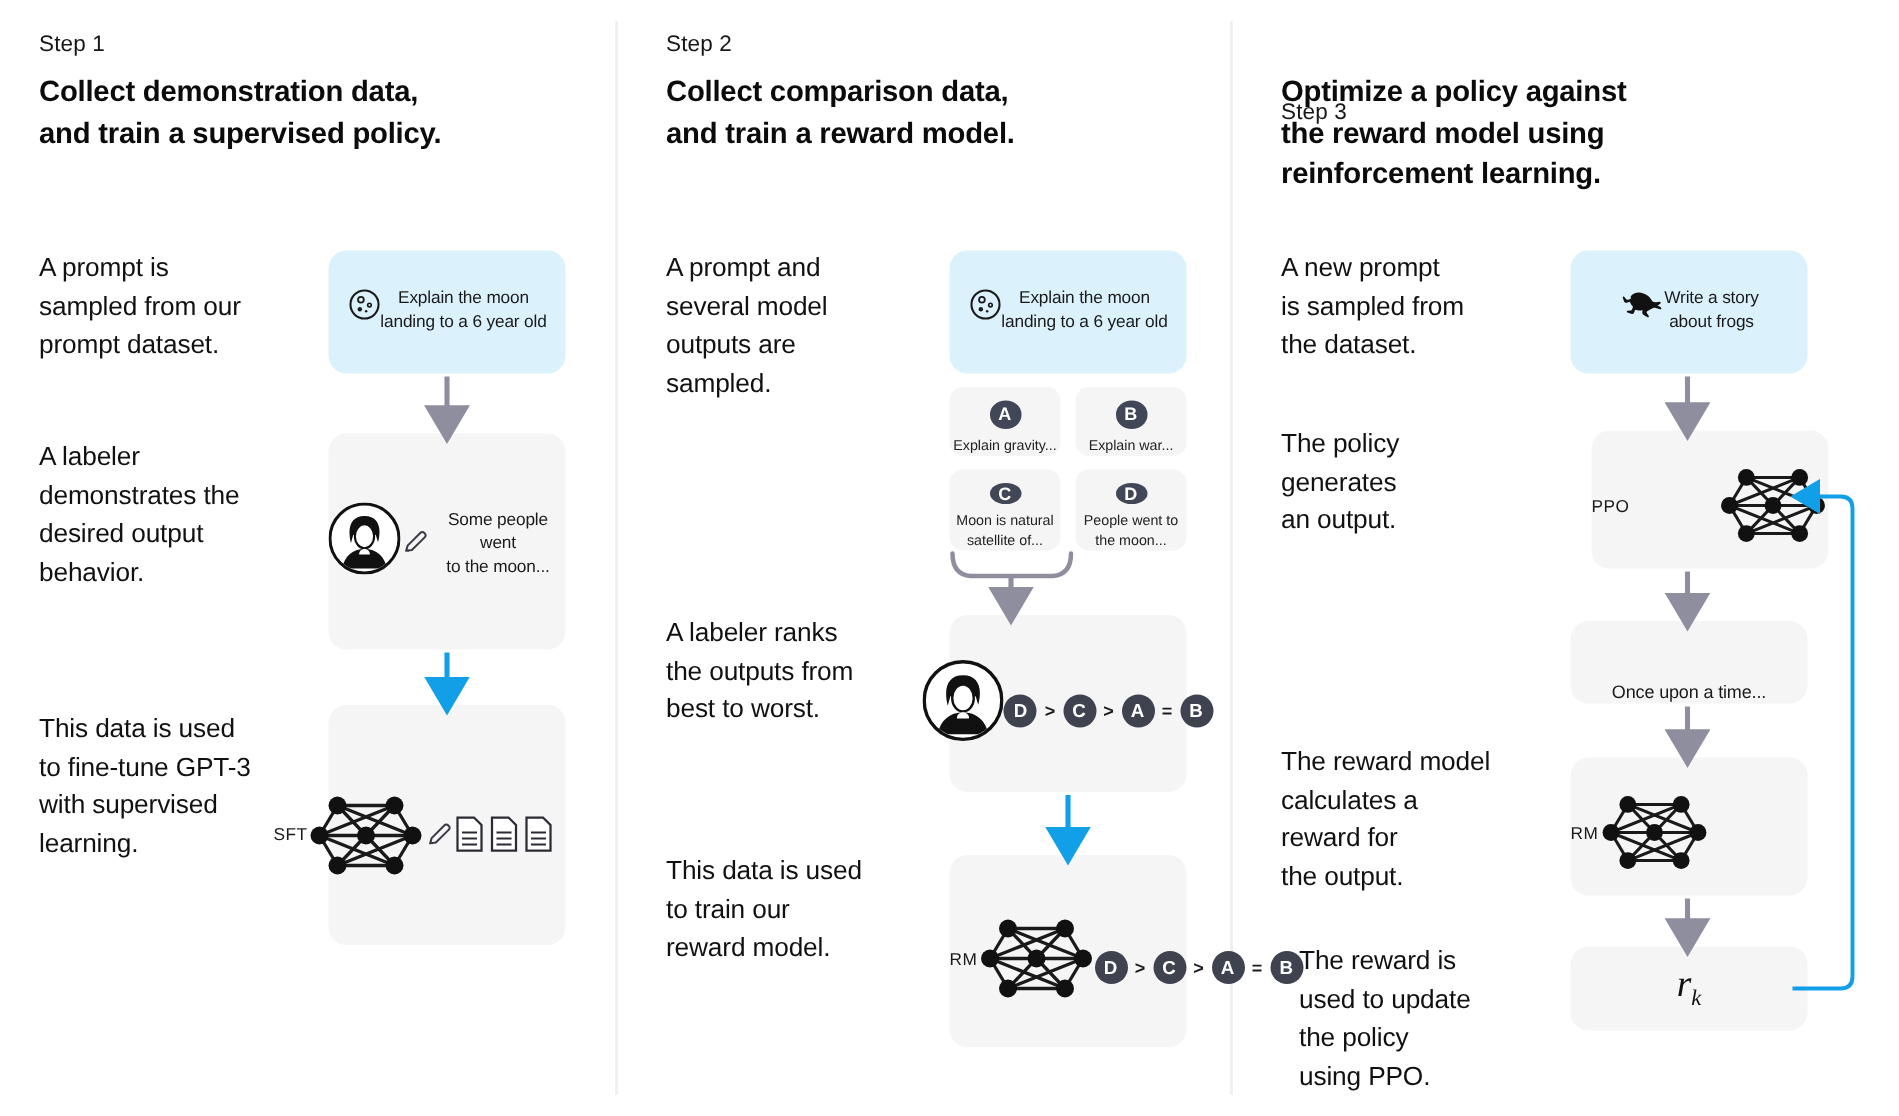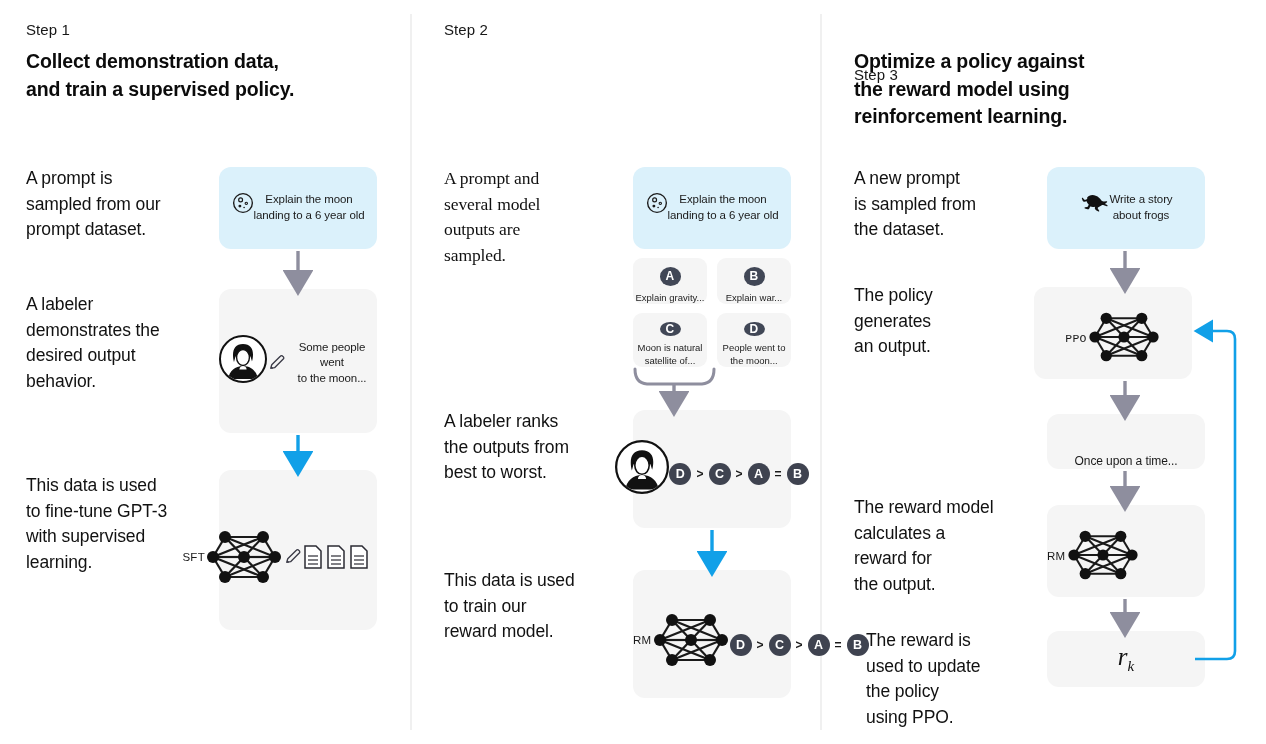--- a/index.html
+++ b/index.html
@@ -215,22 +215,24 @@
               <line x1="51" y1="16" x2="61" y2="16"></line>
               <line x1="51" y1="20" x2="61" y2="20"></line>
           </g>
         </svg>
       </span>
     </div>
   </div>
 
   <div class="col col2">
     <div class="step-label" style="left:32px;top:21px;">Step 2</div>
-
-    <div class="caption" style="left:32px;top:166px;width:195px;font-family:Liberation Serif, serif;">A prompt and
+    <div class="step-title" style="left:32px;top:48px;width:360px;">Collect comparison data,
+and train a reward model.</div>
+
+    <div class="caption" style="left:32px;top:166px;width:195px;">A prompt and
 several model
 outputs are
 sampled.</div>
     <div class="caption" style="left:32px;top:409px;width:200px;">A labeler ranks
 the outputs from
 best to worst.</div>
     <div class="caption" style="left:32px;top:568px;width:200px;">This data is used
 to train our
 reward model.</div>
 
@@ -362,21 +364,21 @@
     <div class="card blue" style="left:225px;top:167px;width:158px;height:82px;">
       <span style="margin-bottom:6px;">
         <svg width="30" height="20" viewBox="0 0 44 28">
           <path fill="#111" d="M12 6c2.2-3.4 7.5-4.6 12.5-2.8 4 1.4 6.4 4 7.6 6.2 1.1 2 2.6 2.6 4.6 2.4l3.6-.4c.9-.1 1.4.9.7 1.5l-3 2.4c1.6.3 2.9 1 3.7 2 .6.7-.1 1.7-1 1.4l-4.3-1.4c-1.3-.4-2.4-.2-3.6.5l-4.4 2.6c-1 .6-1.2 1.3-.6 2.2l1.8 2.6c.5.7-.3 1.6-1.1 1.2l-3.5-1.9c-1.4-.8-2-2-1.7-3.4l.3-1.6c-2.5.6-5 .5-7.2-.3l-1.3 2.8c-.5 1.1-1.6 1.5-2.8 1.1l-3.6-1.2c-.9-.3-.8-1.6.2-1.7l2.7-.3c.9-.1 1.4-.5 1.7-1.3l.9-2.4c-1.6-1.4-2.6-3-3-4.8l-3.1.8c-1.2.3-2.3-.3-2.7-1.4l-1.2-3.4c-.3-.9.9-1.5 1.5-.8l1.9 2.2c.6.7 1.2.8 2 .5l2.4-1z"></path>
         </svg>
       </span>
       <div class="card-text">Write a story
 about frogs</div>
     </div>
 
-    <div class="card grey" style="left:212px;top:287px;width:158px;height:92px;justify-content:center;padding-top:10px;font-family:Liberation Mono, monospace;">
+    <div class="card grey" style="left:239px;top:287px;width:158px;height:92px;justify-content:space-between;padding-top:10px;">
       <div class="card-title">PPO</div>
       <span style="margin-top:2px;">
         <svg width="74" height="58" viewBox="0 0 78 62">
           <g stroke="#1a1a1a" stroke-width="2.2">
             <line x1="20" y1="11" x2="58" y2="11"></line>
             <line x1="20" y1="11" x2="8" y2="31"></line>
               <line x1="20" y1="11" x2="39" y2="31"></line>
               <line x1="20" y1="11" x2="70" y2="31"></line>
             <line x1="58" y1="11" x2="8" y2="31"></line>
               <line x1="58" y1="11" x2="39" y2="31"></line>

